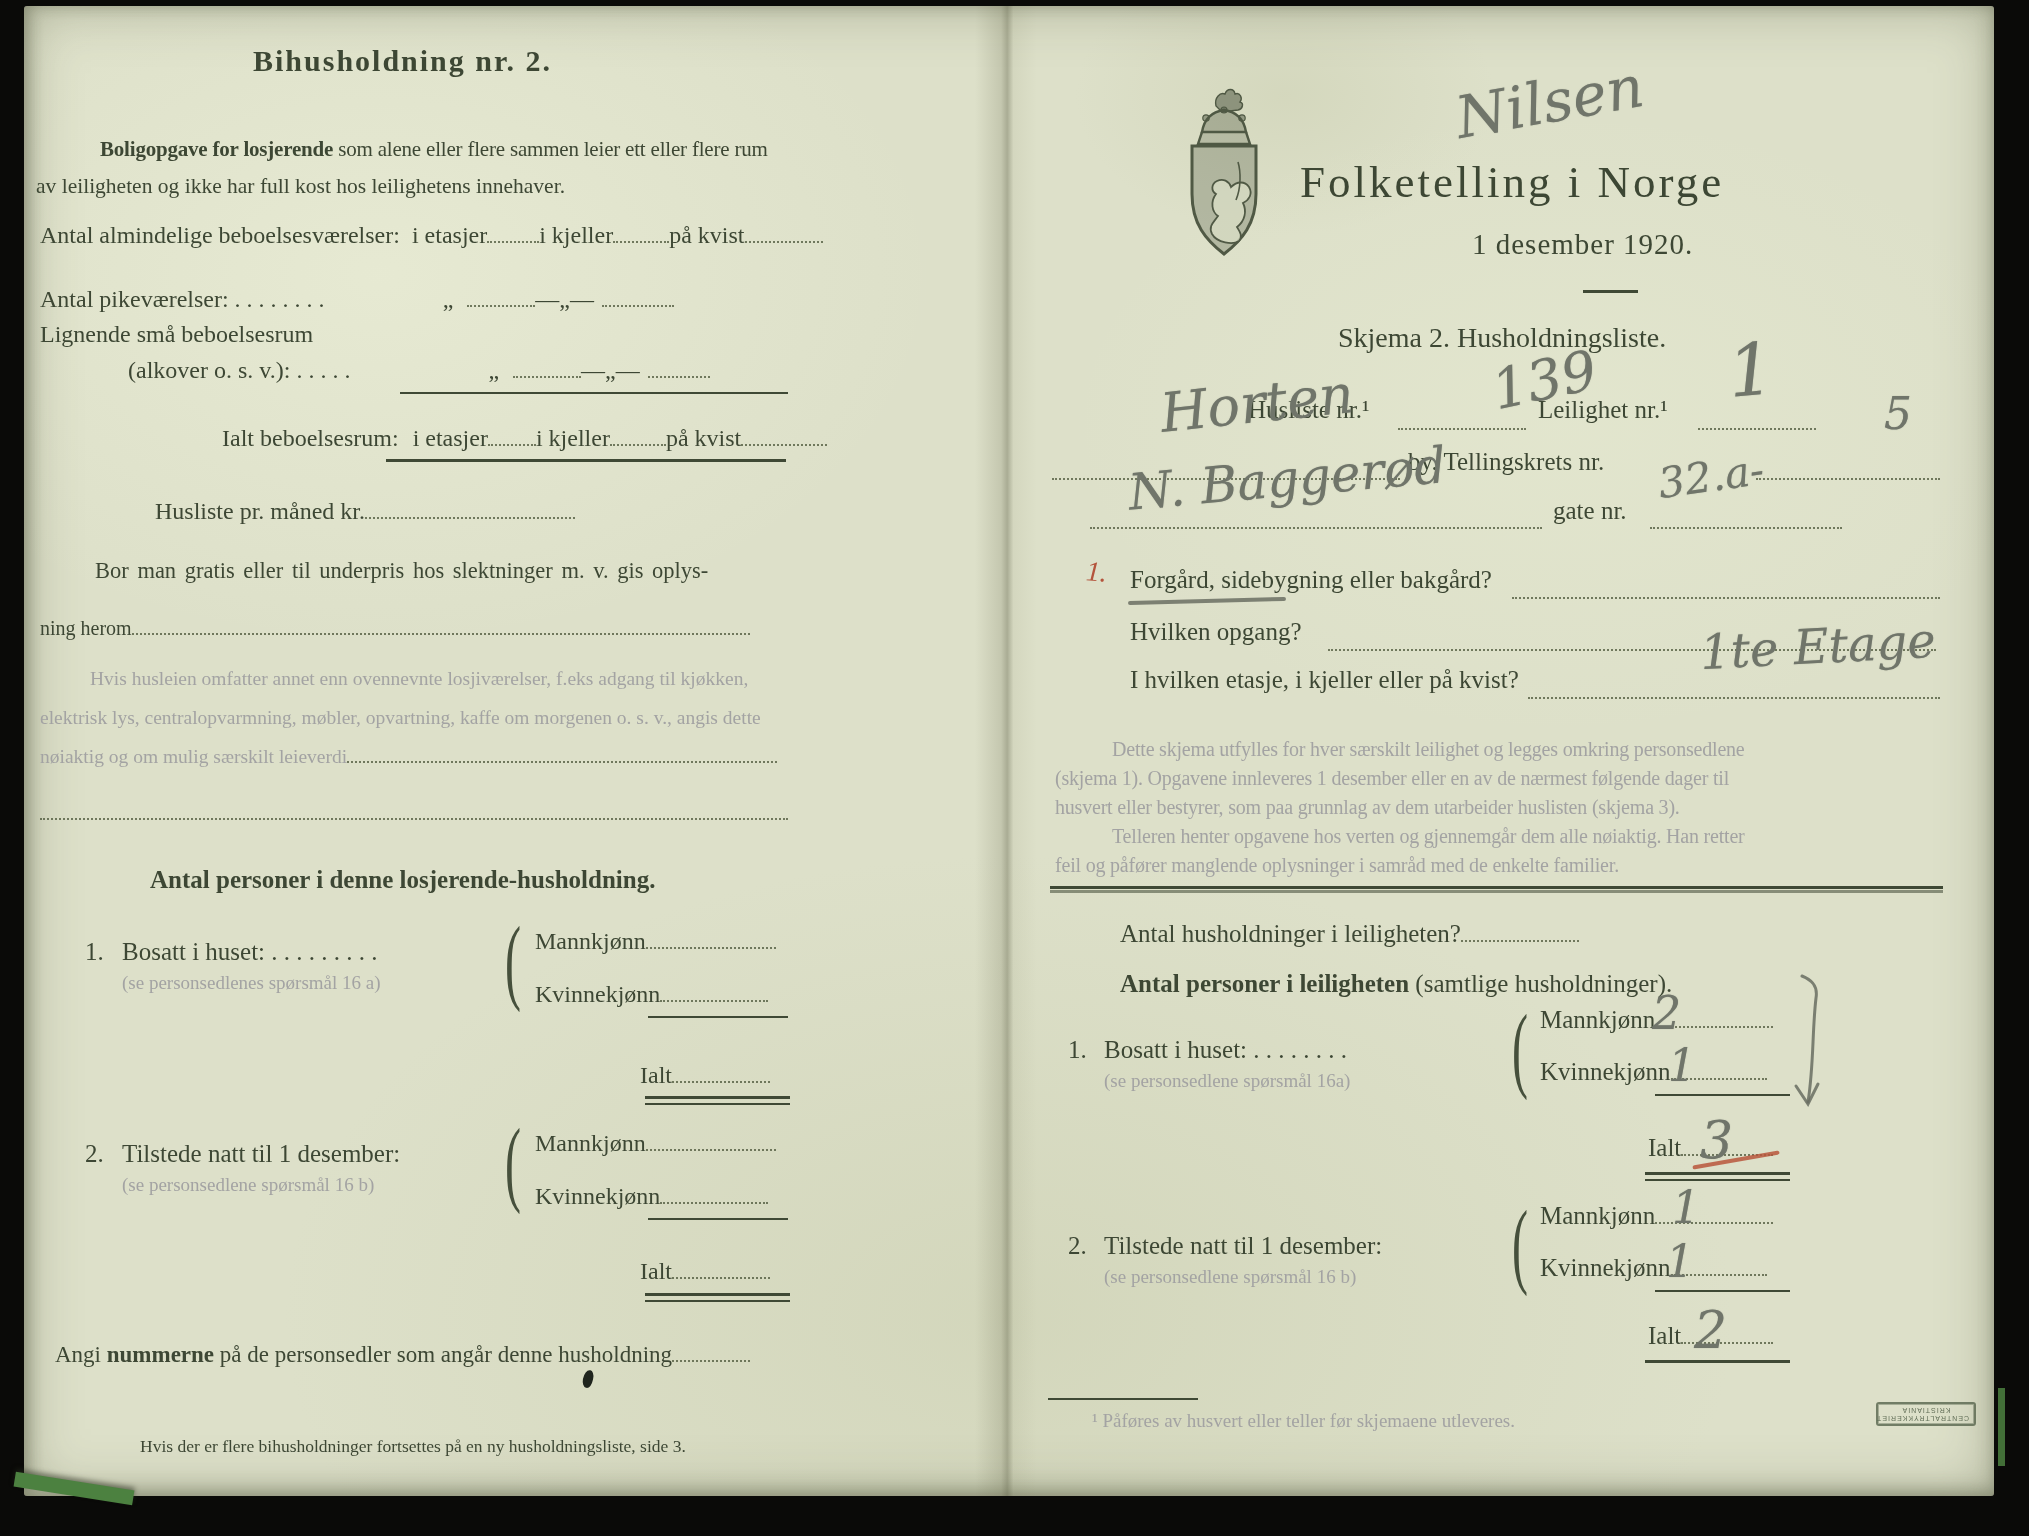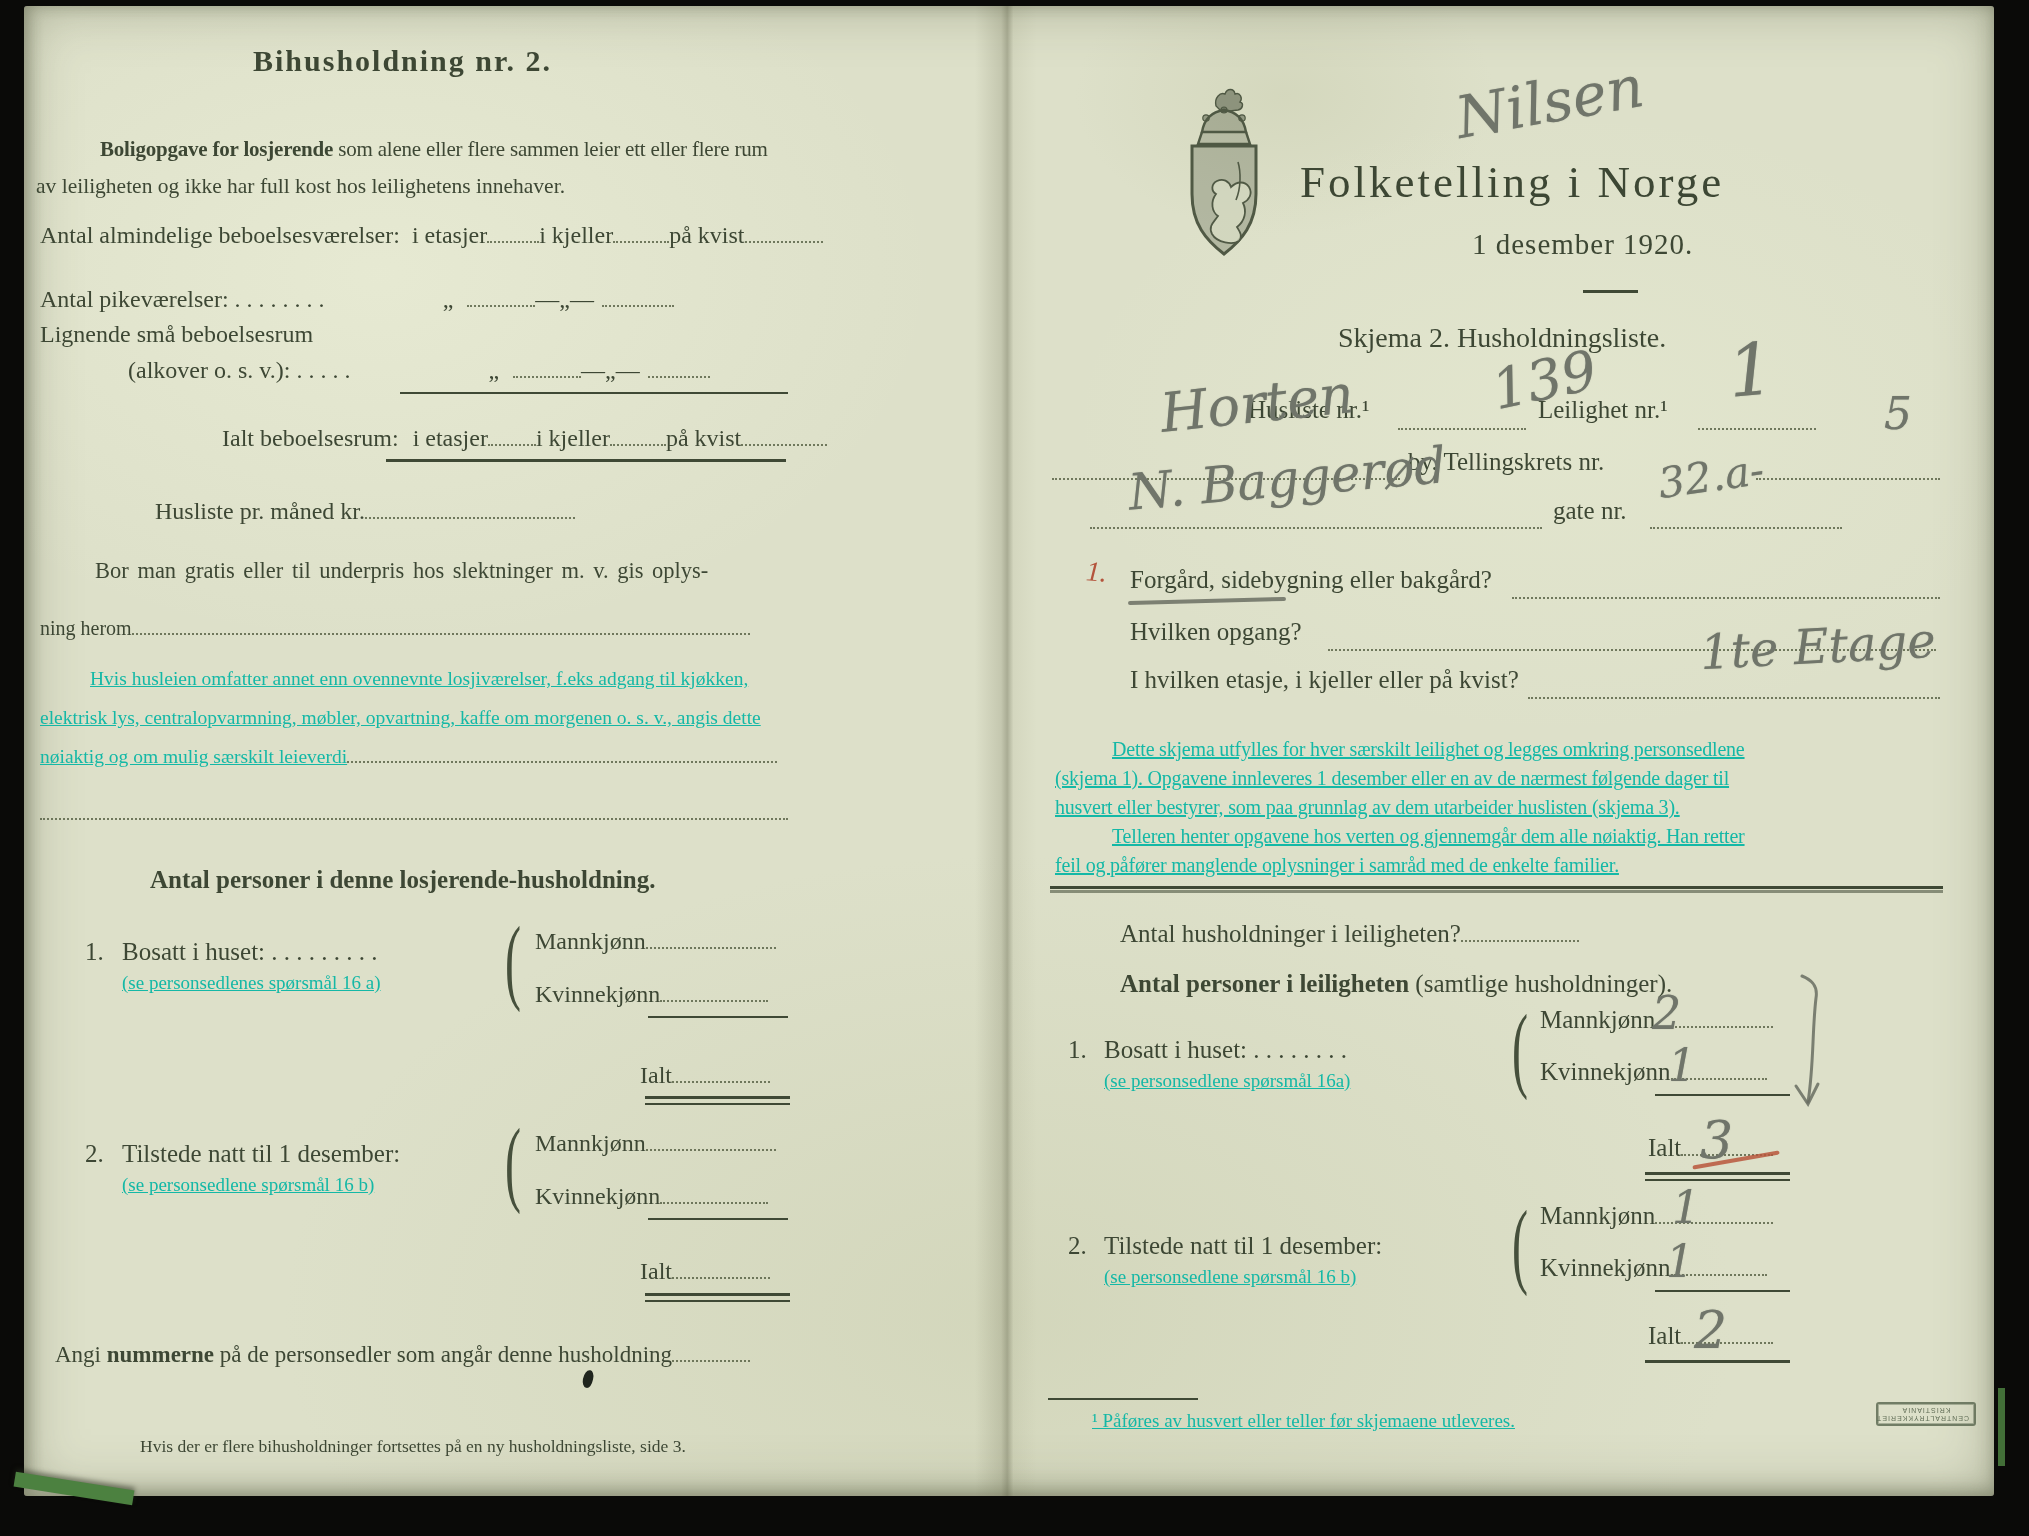--- a/index.html
+++ b/index.html
@@ -18,21 +18,21 @@
       #dde0c9;
     box-shadow: inset 0 0 55px rgba(85,90,62,.38), inset 0 -6px 18px rgba(70,75,50,.30), inset 6px 0 14px rgba(70,75,50,.22);
     border-radius:3px;
   }
   .fold{
     position:absolute;left:975px;top:6px;width:62px;height:1490px;z-index:3;
     background:linear-gradient(90deg, rgba(110,112,84,0) 0%, rgba(110,112,84,.22) 42%, rgba(86,88,62,.38) 52%, rgba(130,132,100,.10) 62%, rgba(110,112,84,0) 100%);
   }
   .layer{position:absolute;left:0;top:0;width:2029px;height:1511px;z-index:4;}
   .t{position:absolute;color:#3d4734;white-space:nowrap;}
-  .sm{color:#14b8a6;text-decoration:underline;}
+  .sm{color:#a3a3a3;}
   .b{font-weight:bold;}
   .lead{display:inline-block;height:6px;border-bottom:2px dotted rgba(80,90,62,.78);}
   .dl{position:absolute;border-top:2px dotted rgba(80,90,62,.78);height:0;}
   .sl{position:absolute;background:#3f4935;height:2px;}
   .hw{
     position:absolute;font-family:"DejaVu Serif",serif;font-style:italic;
     color:#70756a;white-space:nowrap;text-shadow:0 0 1px rgba(112,117,106,.55);
   }
   .bracket{
     position:absolute;font-family:"Liberation Serif",serif;color:#46503c;

